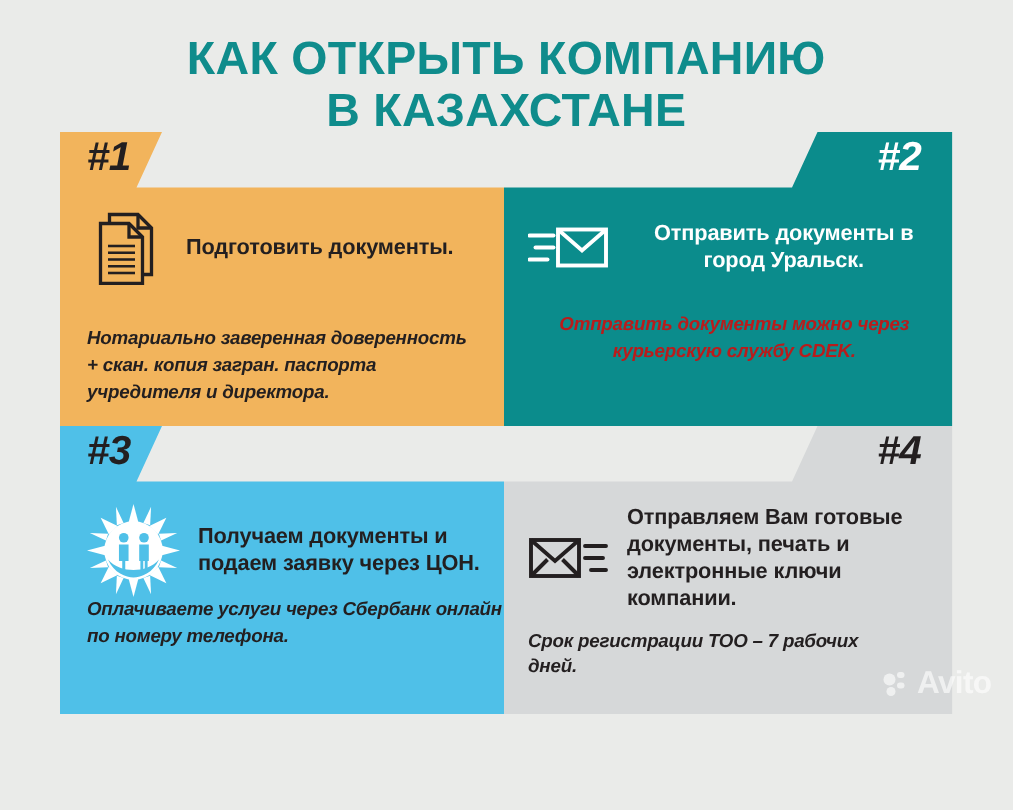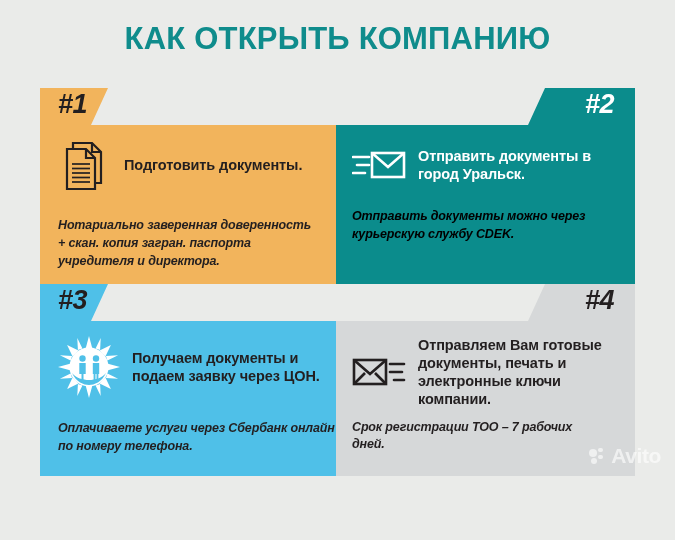--- a/index.html
+++ b/index.html
@@ -114,21 +114,21 @@
   #panel-4 .step-number { right: 21px; top: 1px; color: #231f20; }
 
   
   .content {
     position: absolute;
     left: 0;
     width: 100%;
     box-sizing: border-box;
   }
   #panel-1 .content { top: 50px; padding: 0 16px 0 18px; }
-  #panel-2 .content { top: 50px; padding: 0 8px 0 16px; }
+  #panel-2 .content { top: 50px; padding: 0 8px 0 16px; text-align: center; }
   #panel-3 .content { top: 52px; padding: 0 1px 0 18px; }
   #panel-4 .content { top: 52px; padding: 0 30px 0 16px; }
 
   .head-row {
     display: flex;
     align-items: center;
     gap: 12px;
   }
   .icon-box {
     flex: 0 0 auto;
@@ -152,22 +152,22 @@
   #panel-4 .headline { color: #231f20; }
 
   .subtext {
     font-size: 12.5px;
     font-style: italic;
     font-weight: bold;
     line-height: 1.42;
     letter-spacing: -0.15px;
   }
   #panel-1 .subtext { color: #231f20; margin-top: 25px; }
-  #panel-2 .subtext { color: #000000; margin-top: 16px; }
-  #panel-3 .subtext { color: #231f20; margin-top: 22px; }
+  #panel-2 .subtext { color: #b91c1c; margin-top: 16px; }
+  #panel-3 .subtext { color: #231f20; }
   #panel-4 .subtext { color: #231f20; margin-top: 10px; font-weight: bold; }
 
   
   #avito-watermark {
     position: absolute;
     right: 14px;
     bottom: 10px;
     display: flex;
     align-items: center;
     gap: 5px;
@@ -196,20 +196,21 @@
     line-height: 1;
   }
 </style>
 </head>
 <body>
 
 <div id="infographic">
 
   <div class="title-block">
     <span class="title-line">КАК ОТКРЫТЬ КОМПАНИЮ</span>
+    <span class="title-line">В КАЗАХСТАНЕ</span>
   </div>
 
   <div class="panel" id="panel-1">
     <div class="shape"></div>
     <div class="step-number">#1</div>
     <div class="content">
       <div class="head-row">
         <div class="icon-box">
           <svg width="46" height="50" viewBox="0 0 46 50" fill="none">
             <path d="M11 3 H30 L39 12 V43 H11 Z" fill="#f2b45c" stroke="#231f20" stroke-width="2.2"></path>

